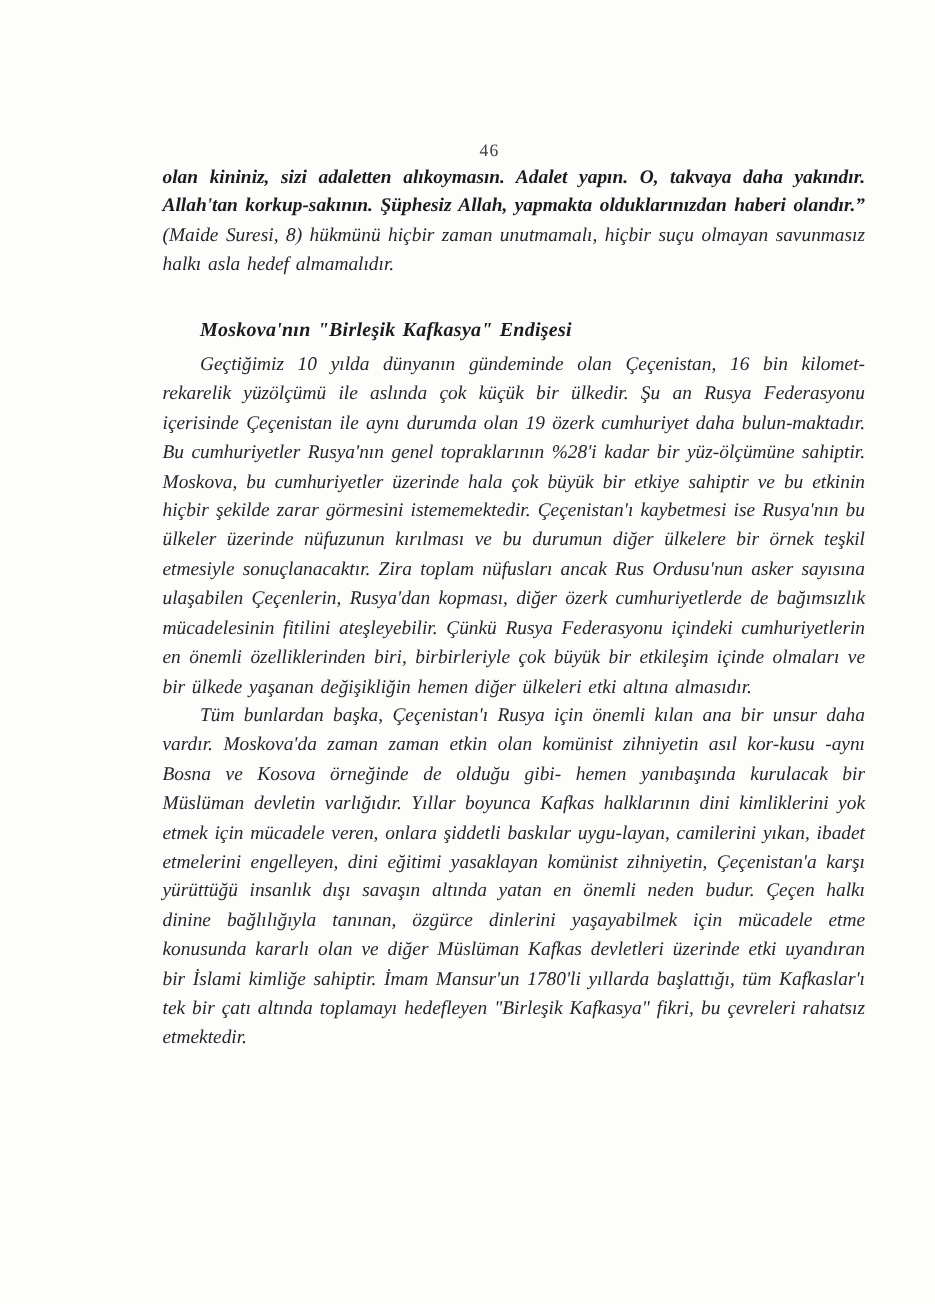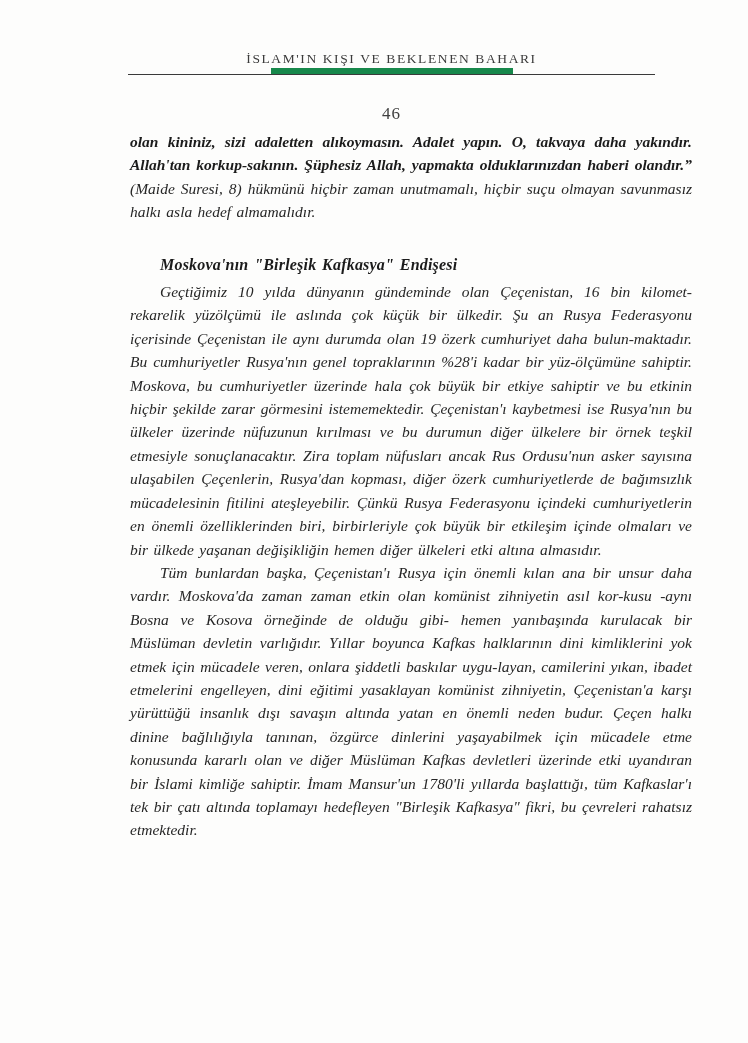--- a/index.html
+++ b/index.html
@@ -50,25 +50,25 @@
   .header-rule {
     position: absolute;
     top: 22.5px;
     left: 0;
     right: 0;
     height: 1.5px;
     background: #3a3a3a;
   }
   .page-number {
     position: absolute;
-    top: 104px;
+    top: 114px;
     left: 128px;
     width: 527px;
     text-align: center;
-    font-size: 17px;
+    font-size: 14px;
     letter-spacing: 1px;
     color: #3f3f3f;
   }
   
   .page-body {
     position: absolute;
     left: 130px;
     top: 130px;
     width: 562px;
     font-size: 15.5px;
@@ -95,25 +95,20 @@
     text-indent: 30px;
     text-align: left;
     letter-spacing: 0.2px;
   }
 </style>
 </head>
 <body>
 
 <div class="page">
 
-  <div class="running-header">
-    <div class="header-title">İSLAM'IN KIŞI VE BEKLENEN BAHARI</div>
-    <div class="green-bar" style="background: rgb(23, 136, 75);"></div>
-    <div class="header-rule" style="background: rgb(58, 58, 58);"></div>
-  </div>
 
   <div class="page-number">46</div>
 
   <div class="page-body">
       <p class="para"><b>olan kininiz, sizi adaletten alıkoymasın. Adalet yapın. O, takvaya daha yakındır. Allah'tan korkup-sakının. Şüphesiz Allah, yapmakta olduklarınızdan haberi olandır.” </b><span>(Maide Suresi, 8) hükmünü hiçbir zaman unutmamalı, hiçbir suçu olmayan savunmasız halkı asla hedef almamalıdır.</span></p>
       <h2 class="heading">Moskova'nın "Birleşik Kafkasya" Endişesi</h2>
       <p class="para indent"><span>Geçtiğimiz 10 yılda dünyanın gündeminde olan Çeçenistan, 16 bin kilomet-rekarelik yüzölçümü ile aslında çok küçük bir ülkedir. Şu an Rusya Federasyonu içerisinde Çeçenistan ile aynı durumda olan 19 özerk cumhuriyet daha bulun-maktadır. Bu cumhuriyetler Rusya'nın genel topraklarının %28'i kadar bir yüz-ölçümüne sahiptir. Moskova, bu cumhuriyetler üzerinde hala çok büyük bir etkiye sahiptir ve bu etkinin hiçbir şekilde zarar görmesini istememektedir. Çeçenistan'ı kaybetmesi ise Rusya'nın bu ülkeler üzerinde nüfuzunun kırılması ve bu durumun diğer ülkelere bir örnek teşkil etmesiyle sonuçlanacaktır. Zira toplam nüfusları ancak Rus Ordusu'nun asker sayısına ulaşabilen Çeçenlerin, Rusya'dan kopması, diğer özerk cumhuriyetlerde de bağımsızlık mücadelesinin fitilini ateşleyebilir. Çünkü Rusya Federasyonu içindeki cumhuriyetlerin en önemli özelliklerinden biri, birbirleriyle çok büyük bir etkileşim içinde olmaları ve bir ülkede yaşanan değişikliğin hemen diğer ülkeleri etki altına almasıdır.</span></p>
       <p class="para indent"><span>Tüm bunlardan başka, Çeçenistan'ı Rusya için önemli kılan ana bir unsur daha vardır. Moskova'da zaman zaman etkin olan komünist zihniyetin asıl kor-kusu -aynı Bosna ve Kosova örneğinde de olduğu gibi- hemen yanıbaşında kurulacak bir Müslüman devletin varlığıdır. Yıllar boyunca Kafkas halklarının dini kimliklerini yok etmek için mücadele veren, onlara şiddetli baskılar uygu-layan, camilerini yıkan, ibadet etmelerini engelleyen, dini eğitimi yasaklayan komünist zihniyetin, Çeçenistan'a karşı yürüttüğü insanlık dışı savaşın altında yatan en önemli neden budur. Çeçen halkı dinine bağlılığıyla tanınan, özgürce dinlerini yaşayabilmek için mücadele etme konusunda kararlı olan ve diğer Müslüman Kafkas devletleri üzerinde etki uyandıran bir İslami kimliğe sahiptir. İmam Mansur'un 1780'li yıllarda başlattığı, tüm Kafkaslar'ı tek bir çatı altında toplamayı hedefleyen "Birleşik Kafkasya" fikri, bu çevreleri rahatsız etmektedir.</span></p>
     </div>
 

